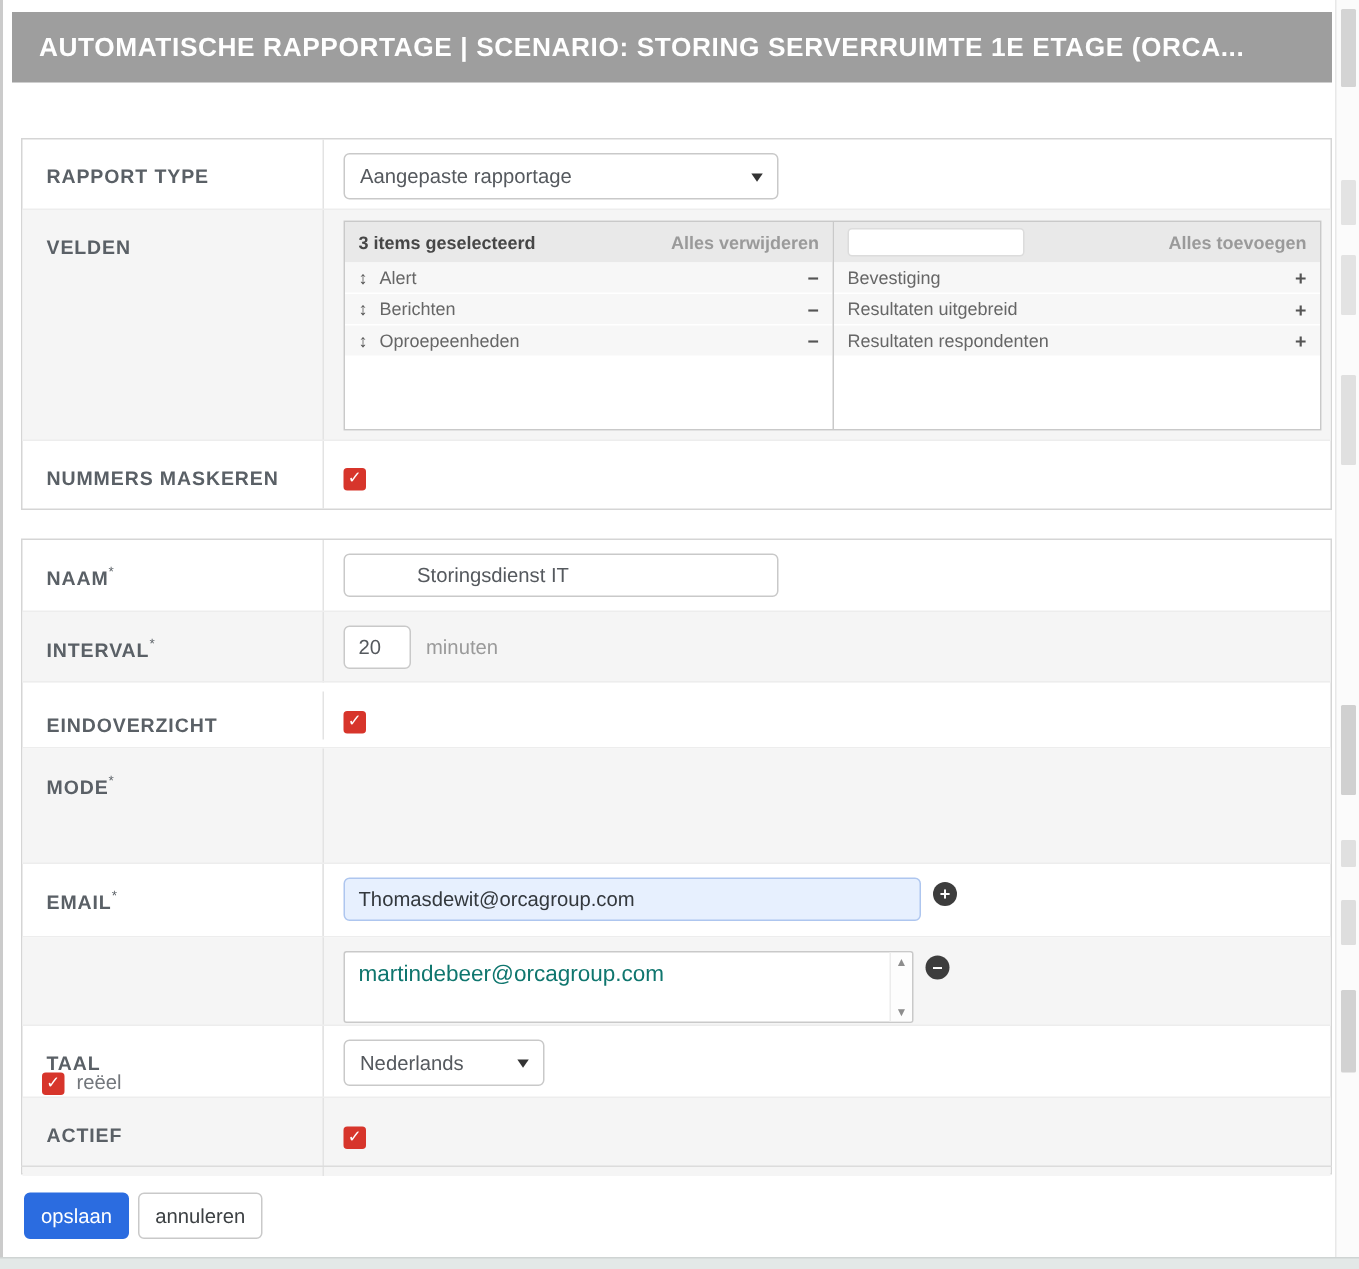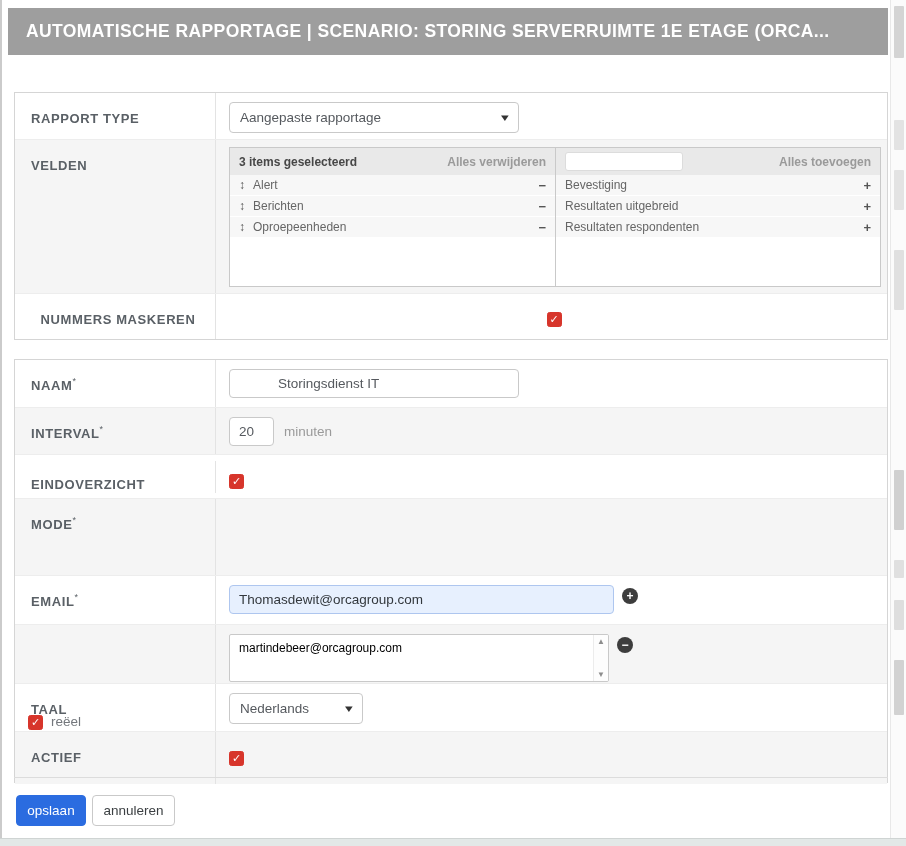--- a/index.html
+++ b/index.html
@@ -94,21 +94,21 @@
   }
   .circle-btn {
     width:16px; height:16px; border-radius:50%; background:#3d3d3d; color:#fff;
     display:flex; align-items:center; justify-content:center; font-size:12px; font-weight:bold;
     line-height:1; cursor:pointer; margin-top:3px; flex:0 0 16px;
   }
   .email-list {
     width:380px; height:48px; background:#fff; border:1px solid #c9c9c9; border-radius:2px;
     display:flex; overflow:hidden;
   }
-  .email-list .txt-area { flex:1; font-size:12px; color:#000000; padding:6px 9px; }
+  .email-list .txt-area { flex:1; font-size:15px; color:#0f766e; padding:6px 9px; }
   .email-scroll {
     width:15px; border-left:1px solid #ececec; display:flex; flex-direction:column;
     justify-content:space-between; align-items:center; padding:2px 0; background:#fdfdfd;
   }
   .email-scroll span { font-size:8px; color:#8d8d8d; cursor:pointer; }
 
   .unit { font-size:13.5px; color:#9a9a9a; margin-left:10px; }
 
   
   .footer-divider { position:absolute; left:14px; top:777px; width:874px; height:1px; background:#dcdcdc; }
@@ -200,21 +200,21 @@
               <span class="grow">Resultaten respondenten</span>
               <span class="op">+</span>
             </div>
           </div>
 
         </div>
       </div>
       <div class="row-divider"></div>
     </div>
 
-    <div class="row" style="height:45px;text-align:center;">
+    <div class="row" style="height:45px;">
       <div class="label-col">
         <span class="lbl">NUMMERS MASKEREN</span>
       </div>
       <div class="content-col" style="padding-top:14px;">
         <span class="cb checked">
             <i>✓</i>
           </span>
       </div>
     </div>
   </div>

